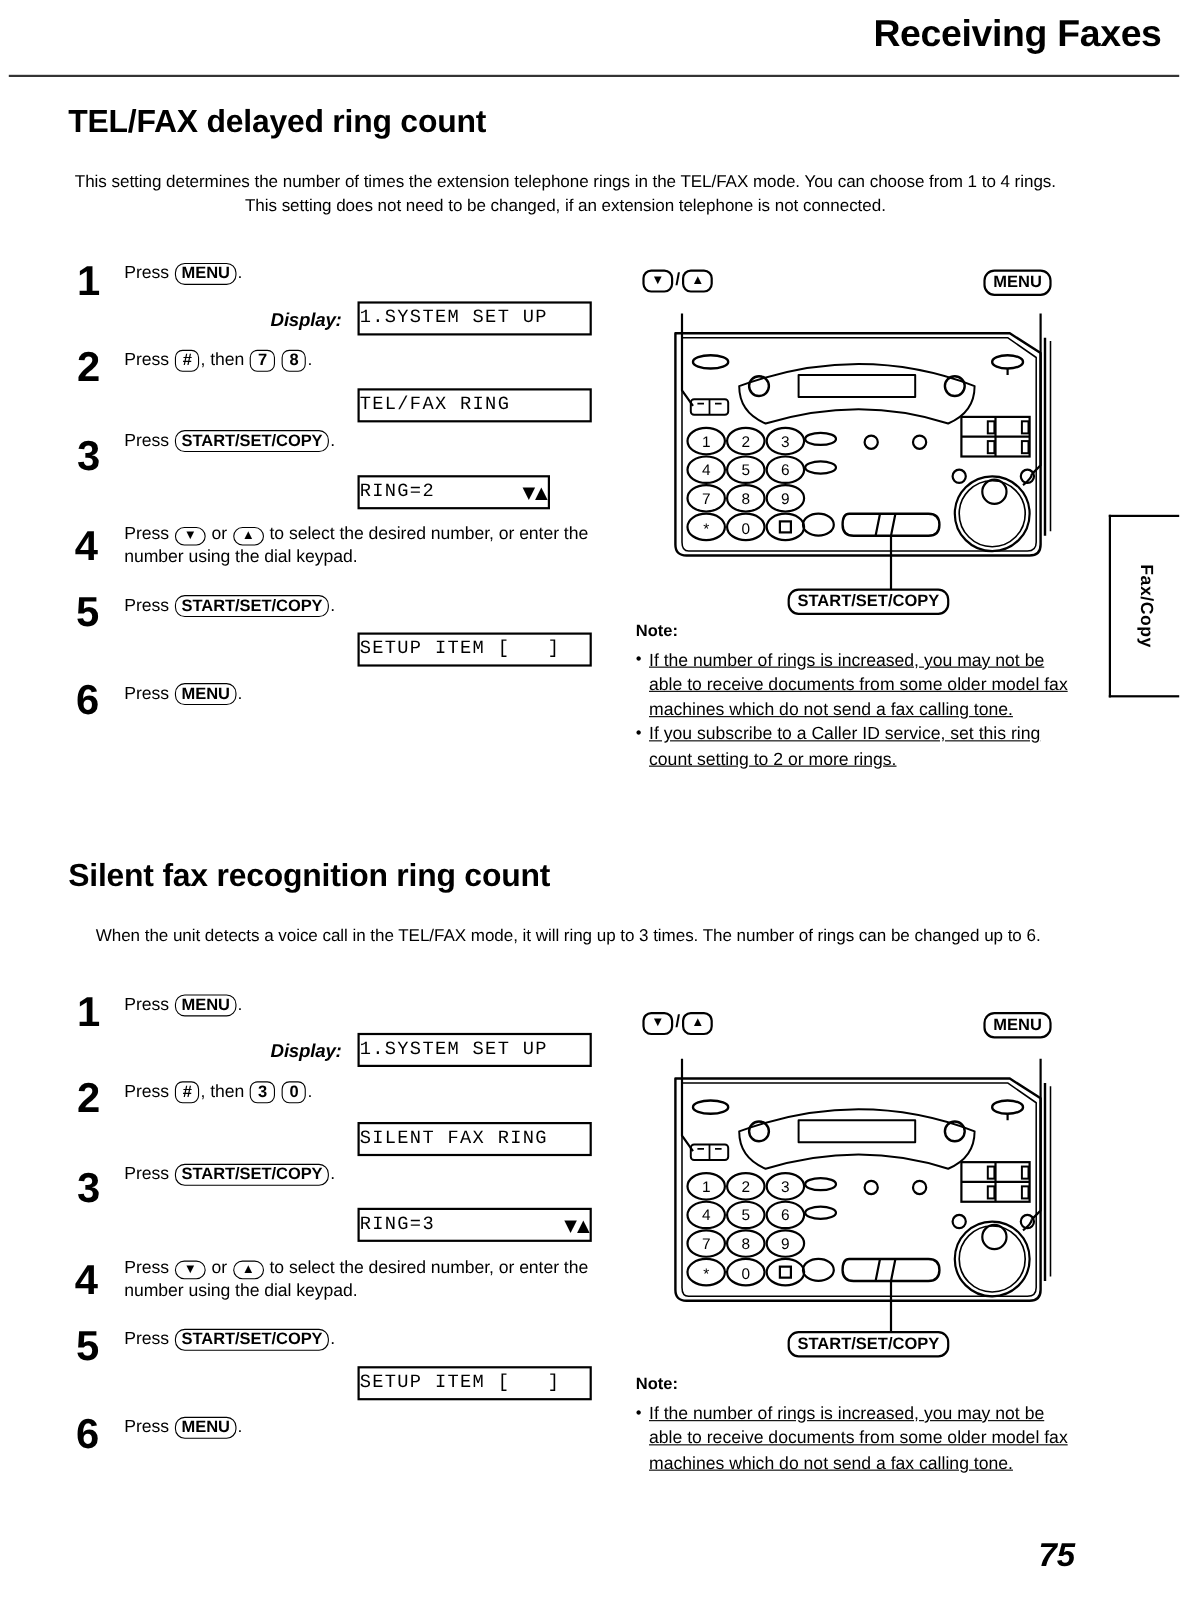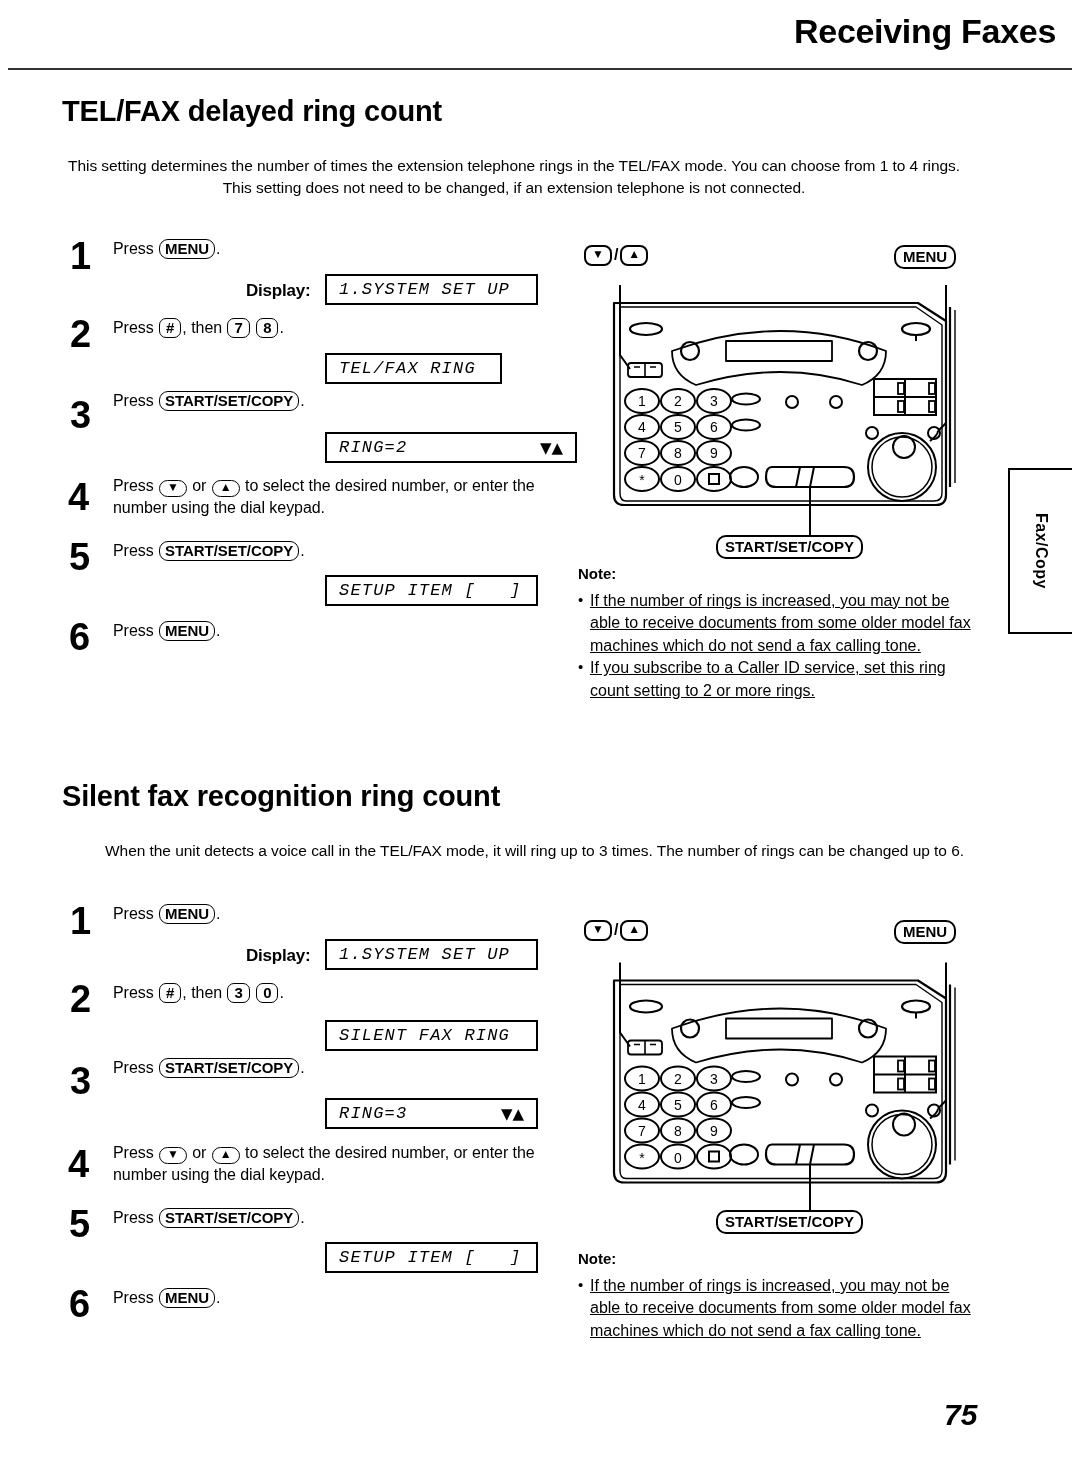--- a/index.html
+++ b/index.html
@@ -98,35 +98,35 @@
   .lcd {
     position: absolute;
     border: 2.2px solid #000;
     background: #fff;
     font-family: "Liberation Mono", "DejaVu Sans Mono", monospace;
     font-size: 17px;
     letter-spacing: 1.2px;
     display: flex;
     align-items: center;
     box-sizing: border-box;
-    padding: 0 12px;
-    font-style: italic;
+    padding: 0 0;
   }
   .lcd .lcd-text { white-space: pre; }
   .lcd .lcd-arrows {
     margin-left: auto;
     font-size: 15px;
     letter-spacing: 0;
     font-family: "DejaVu Sans", sans-serif;
   }
   .display-label {
     position: absolute;
     font-size: 17px;
     font-weight: bold;
     letter-spacing: -0.2px;
+    font-style: italic;
   }
 
   
   .note-title {
     position: absolute;
     font-size: 15px;
     font-weight: bold;
   }
   .note-list {
     position: absolute;
@@ -231,31 +231,31 @@
   <div class="lcd" style="left:325px; top:274px; width:213px; height:31px;">
     <span class="lcd-text">1.SYSTEM SET UP</span>
     <span class="lcd-arrows"></span>
   </div>
 
   <div class="step-num" style="left:70px; top:315px;">2</div>
   <div class="step-text" style="left:113px; top:317px; width:420px;">
     <span>Press </span><span class="key round">#</span><span>, then </span><span class="key round">7</span> <span class="key round">8</span><span>.</span>
   </div>
 
-  <div class="lcd" style="left:325px; top:353px; width:177px; height:31px;justify-content:center;">
+  <div class="lcd" style="left:325px; top:353px; width:213px; height:31px;justify-content:center;">
     <span class="lcd-text">TEL/FAX RING</span>
     <span class="lcd-arrows"></span>
   </div>
 
   <div class="step-num" style="left:70px; top:396px;">3</div>
   <div class="step-text" style="left:113px; top:390px; width:440px;">
     <span>Press </span><span class="key">START/SET/COPY</span><span>.</span>
   </div>
 
-  <div class="lcd" style="left:325px; top:432px; width:252px; height:31px;">
+  <div class="lcd" style="left:325px; top:432px; width:175px; height:31px;">
     <span class="lcd-text">RING=2</span>
     <span class="lcd-arrows">▼▲</span>
   </div>
 
   <div class="step-num" style="left:68px; top:478px;">4</div>
   <div class="step-text" style="left:113px; top:475px; width:435px;">
     <span>Press </span><span class="key arrow">▼</span><span> or </span><span class="key arrow">▲</span><span> to select the desired number, or enter the number using the dial keypad.</span>
   </div>
 
   <div class="step-num" style="left:69px; top:538px;">5</div>
@@ -371,21 +371,21 @@
   </div>
 
   <div class="note-title" style="left:578px; top:565px;">Note:</div>
   <div class="note-list" style="left:578px; top:590px; width:400px;">
     <div class="note-item">If the number of rings is increased, you may not be able to receive documents from some older model fax machines which do not send a fax calling tone.</div>
     <div class="note-item">If you subscribe to a Caller ID service, set this ring count setting to 2 or more rings.</div>
   </div>
 
   <div class="sec-title" style="left:62px; top:782px;">Silent fax recognition ring count</div>
 
-  <div class="sec-intro" style="left:64px; top:840px; width:905px; white-space:pre-line;margin-left:18px;">When the unit detects a voice call in the TEL/FAX mode, it will ring up to 3 times. The number of rings can be changed up to 6.</div>
+  <div class="sec-intro" style="left:64px; top:840px; width:905px; white-space:pre-line;">When the unit detects a voice call in the TEL/FAX mode, it will ring up to 3 times. The number of rings can be changed up to 6.</div>
 
   <div class="step-num" style="left:70px; top:902px;">1</div>
   <div class="step-text" style="left:113px; top:903px; width:420px;">
     <span>Press </span><span class="key">MENU</span><span>.</span>
   </div>
 
   <div class="display-label" style="left:246px; top:946px;">Display:</div>
   <div class="lcd" style="left:325px; top:939px; width:213px; height:31px;">
     <span class="lcd-text">1.SYSTEM SET UP</span>
     <span class="lcd-arrows"></span>

